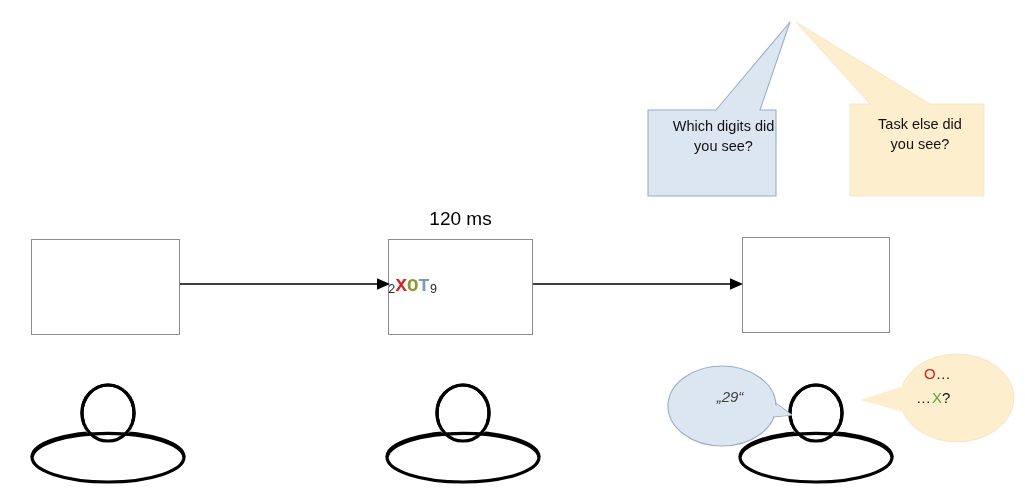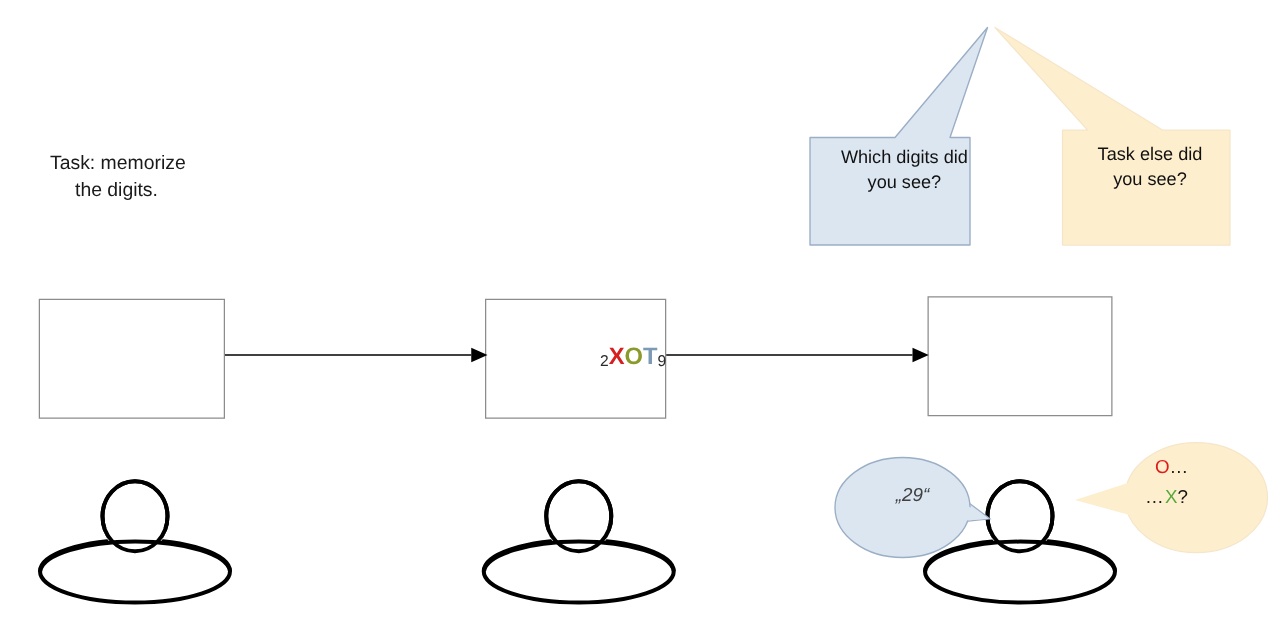--- a/index.html
+++ b/index.html
@@ -50,24 +50,25 @@
   }
   #frame-1 { left: 31px;  top: 239px; width: 149px; height: 96px; }
   #frame-2 { left: 388px; top: 239px; width: 145px; height: 96px; }
   #frame-3 { left: 742px; top: 237px; width: 148px; height: 96px; }
 
   
   #stimulus {
     left: 388px;
     top: 275px;
     width: 145px;
-    text-align: right;
+    text-align: left;
     font-size: 19px;
     letter-spacing: 0px;
     white-space: nowrap;
+    font-family: Liberation Mono, monospace;
   }
   #stimulus .digit {
     font-size: 12.5px;
     color: #2b2b2b;
     vertical-align: baseline;
     position: relative;
     top: 2px;
   }
   #stimulus .ch-x { color: #d61f1f; font-weight: 600; }
   #stimulus .ch-o { color: #8c9a2b; font-weight: 600; }
@@ -129,25 +130,22 @@
   <div class="abs bubble-rect-text" id="bubble-blue-text">
     <span>Which digits did</span><br>
     <span>you see?</span>
   </div>
 
   <div class="abs bubble-rect-text" id="bubble-yellow-text">
     <span>Task else did</span><br>
     <span>you see?</span>
   </div>
 
-  <div class="abs" id="task-caption">
-    <span>Task: memorize</span>
-    <span class="ln2">the digits.</span>
-  </div>
-
+
+  <div class="abs" id="duration-label">120 ms</div>
 
   <div class="abs frame" id="frame-1"></div>
   <div class="abs frame" id="frame-2"></div>
   <div class="abs frame" id="frame-3"></div>
 
   <div class="abs" id="stimulus"><span class="digit">2</span><span class="ch-x">X</span><span class="ch-o">O</span><span class="ch-t">T</span><span class="digit">9</span></div>
 
   <svg class="abs arrow-svg" style="left:180px; top:272px;" width="212" height="24" viewBox="0 0 212 24">
     <line x1="0" y1="12" x2="197" y2="12" stroke="#000" stroke-width="1.3"></line>
     <path d="M 197 6.2 L 210 12 L 197 17.8 Z" fill="#000"></path>

